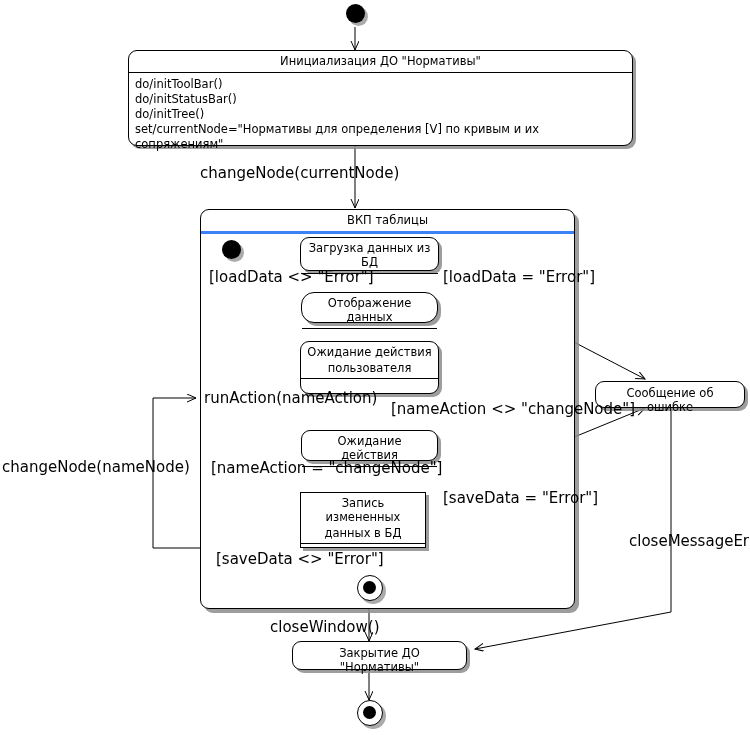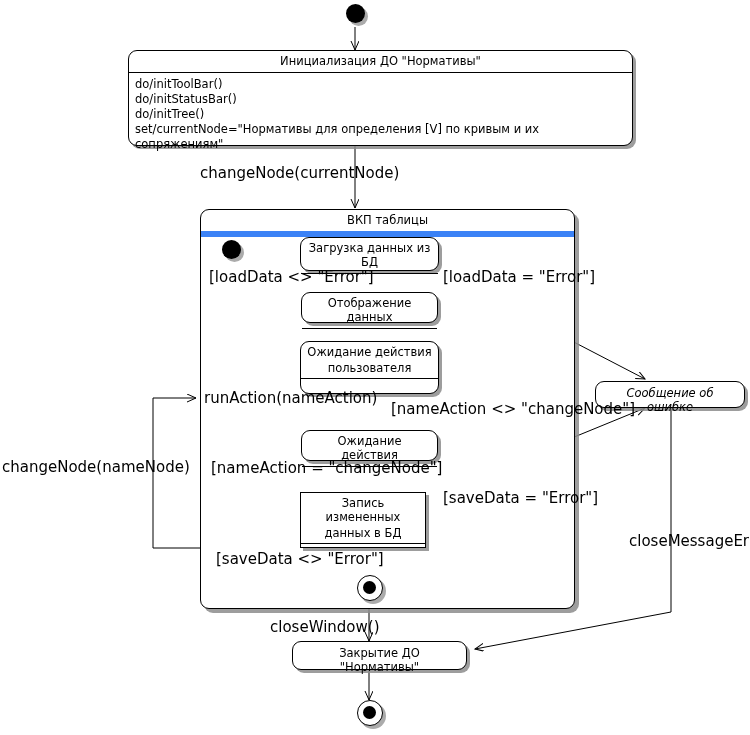--- a/index.html
+++ b/index.html
@@ -10,21 +10,21 @@
   .node{position:absolute;box-sizing:border-box;background:#fff;border:1px solid #000;
         box-shadow:3px 3px 0 0 rgba(140,140,140,.85);}
   .rounded{border-radius:9px;}
   .sq{border-radius:0;}
   .title{text-align:center;font-size:11.5px;line-height:14px;padding:3px 6px 4px 6px;}
   .divider{border-top:1px solid #000;}
   .body{font-size:11.5px;line-height:15px;text-align:left;padding:4px 6px 5px 6px;}
   .emptyc{height:11px;}
   .composite{position:absolute;box-sizing:border-box;background:#fff;border:1px solid #000;
              border-radius:9px;box-shadow:4px 4px 0 0 rgba(140,140,140,.85);}
-  .comp-title{text-align:center;font-size:11.5px;line-height:14px;padding:3px 0 4px 0;border-bottom:6px solid #3b82f6;}
+  .comp-title{text-align:center;font-size:11.5px;line-height:14px;padding:3px 0 4px 0;border-bottom:3px solid #3b82f6;}
   .lbl{position:absolute;font-size:15px;line-height:13px;white-space:nowrap;color:#000;}
   .dot{position:absolute;border-radius:50%;background:#000;box-shadow:3px 3px 0 0 rgba(150,150,150,.8);}
   .finalw{position:absolute;border-radius:50%;background:#fff;border:1.4px solid #000;
           box-shadow:3px 3px 0 0 rgba(150,150,150,.8);}
   .finali{position:absolute;border-radius:50%;background:#000;}
 </style>
 </head>
 <body>
 
 <div id="stage">
@@ -85,21 +85,21 @@
     <div class="comp-title">ВКП таблицы</div>
   </div>
 
   <div class="dot" style="left:222px;top:240px;width:19px;height:19px;"></div>
 
   <div class="node rounded" style="left:300px;top:237px;width:139px;height:34px;">
     <div class="title">Загрузка данных из БД</div>
     <div class="divider emptyc"></div>
   </div>
 
-  <div class="node rounded" style="left:301px;top:292px;width:137px;height:31px;">
+  <div class="node rounded" style="left:301px;top:292px;width:137px;height:31px;border-radius:13px;">
     <div class="title">Отображение данных</div>
     <div class="divider emptyc" style="height:8px;"></div>
   </div>
 
   <div class="node rounded" style="left:300px;top:341px;width:139px;height:53px;">
     <div class="title" style="padding-bottom:2px;">Ожидание действия</div>
     <div class="title" style="padding-top:0;padding-bottom:3px;">пользователя</div>
     <div class="divider emptyc" style="height:6px;"></div>
   </div>
 
@@ -112,21 +112,21 @@
     <div class="title" style="padding-bottom:2px;">Запись измененных</div>
     <div class="title" style="padding-top:0;padding-bottom:3px;">данных в БД</div>
     <div class="divider emptyc" style="height:8px;"></div>
   </div>
 
   <div class="finalw" style="left:357px;top:575px;width:24px;height:24px;">
     <div class="finali" style="left:4.5px;top:4.5px;width:13px;height:13px;position:absolute;"></div>
   </div>
 
   <div class="node rounded" style="left:595px;top:381px;width:150px;height:27px;">
-    <div class="title" style="padding-top:4px;font-style:italic;">Сообщение об ошибке</div>
+    <div class="title" style="padding-top:4px;">Сообщение об ошибке</div>
   </div>
 
   <div class="node rounded" style="left:292px;top:641px;width:175px;height:29px;">
     <div class="title" style="padding-top:4px;">Закрытие ДО "Нормативы"</div>
   </div>
 
   <div class="finalw" style="left:357px;top:700px;width:24px;height:24px;">
     <div class="finali" style="left:4.5px;top:4.5px;width:13px;height:13px;position:absolute;"></div>
   </div>
 

